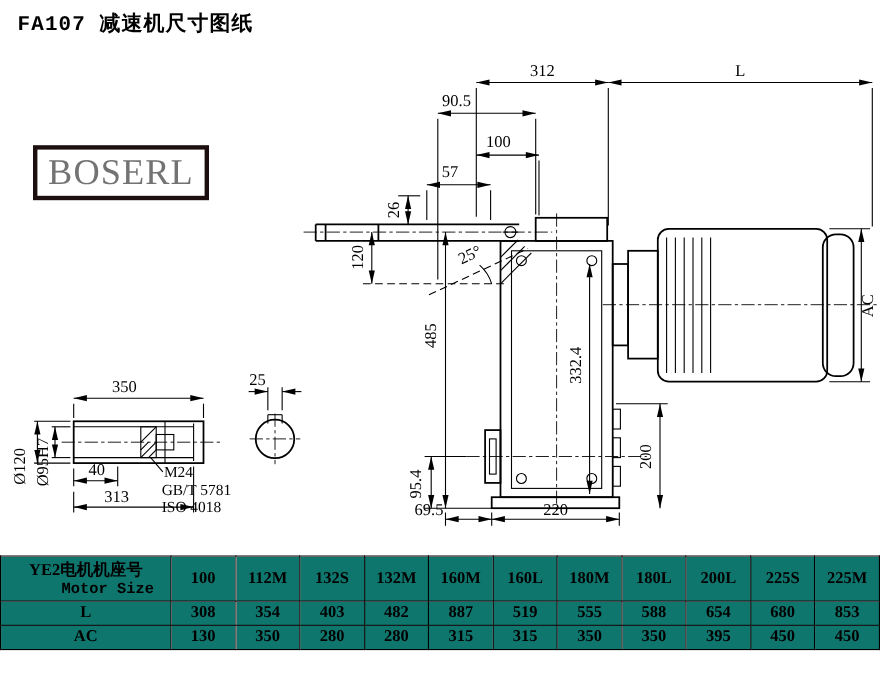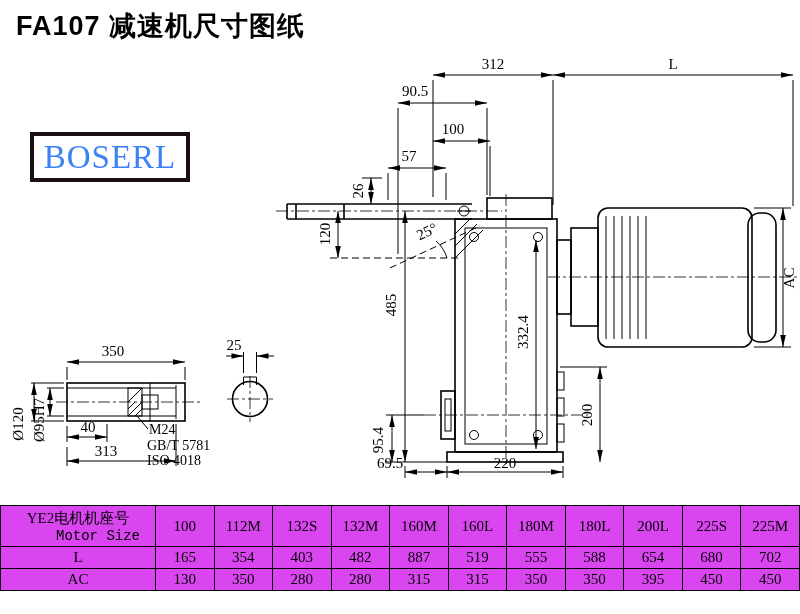--- a/index.html
+++ b/index.html
@@ -1,31 +1,31 @@
 <!DOCTYPE html>
 <html><head>
 <meta charset="utf-8">
 <style>
   html,body{margin:0;padding:0;background:#fff;}
   body{position:relative;width:800px;height:614px;overflow:hidden;font-family:"Liberation Serif",serif;color:#000;}
-  .title{position:absolute;left:16px;top:8px;font-family:Liberation Sans, sans-serif;font-weight:bold;font-size:27px;letter-spacing:1px;white-space:nowrap;}
+  .title{position:absolute;left:16px;top:8px;font-family:Liberation Mono, monospace;font-weight:bold;font-size:19px;letter-spacing:1px;white-space:nowrap;}
   .logo{position:absolute;left:30px;top:132px;width:152px;height:42px;border:4px solid #1d0f10;background:#fff;
-        display:flex;align-items:center;justify-content:center;font-size:33px;letter-spacing:1px;color:#3b82f6;}
+        display:flex;align-items:center;justify-content:center;font-size:33px;letter-spacing:1px;color:#737373;}
   svg.drawing{position:absolute;left:0;top:0;}
   .ol{fill:none;stroke:#000;stroke-width:1.6;}
   .tl{fill:none;stroke:#000;stroke-width:1;}
   .dim{fill:none;stroke:#000;stroke-width:1;}
   .cl{fill:none;stroke:#000;stroke-width:0.8;stroke-dasharray:12 3 3 3;}
   .hid{stroke-dasharray:7 4;}
   text.d{font-family:"Liberation Serif",serif;font-size:15px;fill:#000;text-anchor:middle;}
   text.dl{font-family:"Liberation Serif",serif;font-size:14px;fill:#000;text-anchor:start;}
   table.spec{position:absolute;left:0;top:505px;width:800px;border-collapse:collapse;table-layout:fixed;
              font-family:"Liberation Serif",serif;font-size:15px;}
   table.spec th,table.spec td{border:1px solid #000;text-align:center;vertical-align:middle;padding:0;
-             font-weight:normal;overflow:hidden;white-space:nowrap;background:#d946ef;}
+             font-weight:bold;overflow:hidden;white-space:nowrap;background:#0f766e;}
   table.spec tr.hdr th{height:40px;}
   table.spec tr.datarow td{height:21px;}
   .hdr-en{font-family:"Liberation Mono",monospace;font-size:14px;padding-left:40px;}
 </style>
 </head>
 <body>
 
 <div class="title">FA107 减速机尺寸图纸</div>
 <div class="logo">
   <span>BOSERL</span>
@@ -244,31 +244,31 @@
       <th>160M</th>
       <th>160L</th>
       <th>180M</th>
       <th>180L</th>
       <th>200L</th>
       <th>225S</th>
       <th>225M</th>
     </tr>
     <tr class="datarow">
       <td>L</td>
-      <td>165</td>
+      <td>308</td>
       <td>354</td>
       <td>403</td>
       <td>482</td>
       <td>887</td>
       <td>519</td>
       <td>555</td>
       <td>588</td>
       <td>654</td>
       <td>680</td>
-      <td>702</td>
+      <td>853</td>
     </tr>
     <tr class="datarow">
       <td>AC</td>
       <td>130</td>
       <td>350</td>
       <td>280</td>
       <td>280</td>
       <td>315</td>
       <td>315</td>
       <td>350</td>

